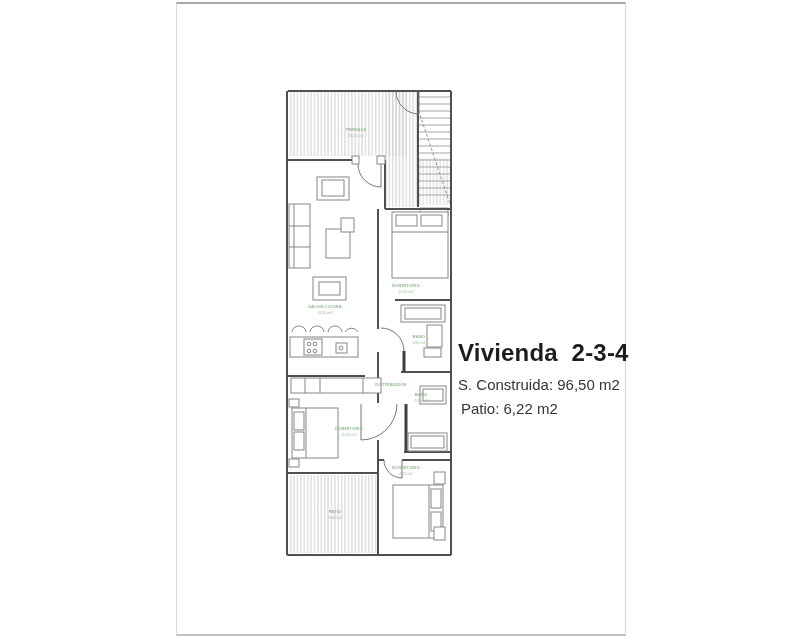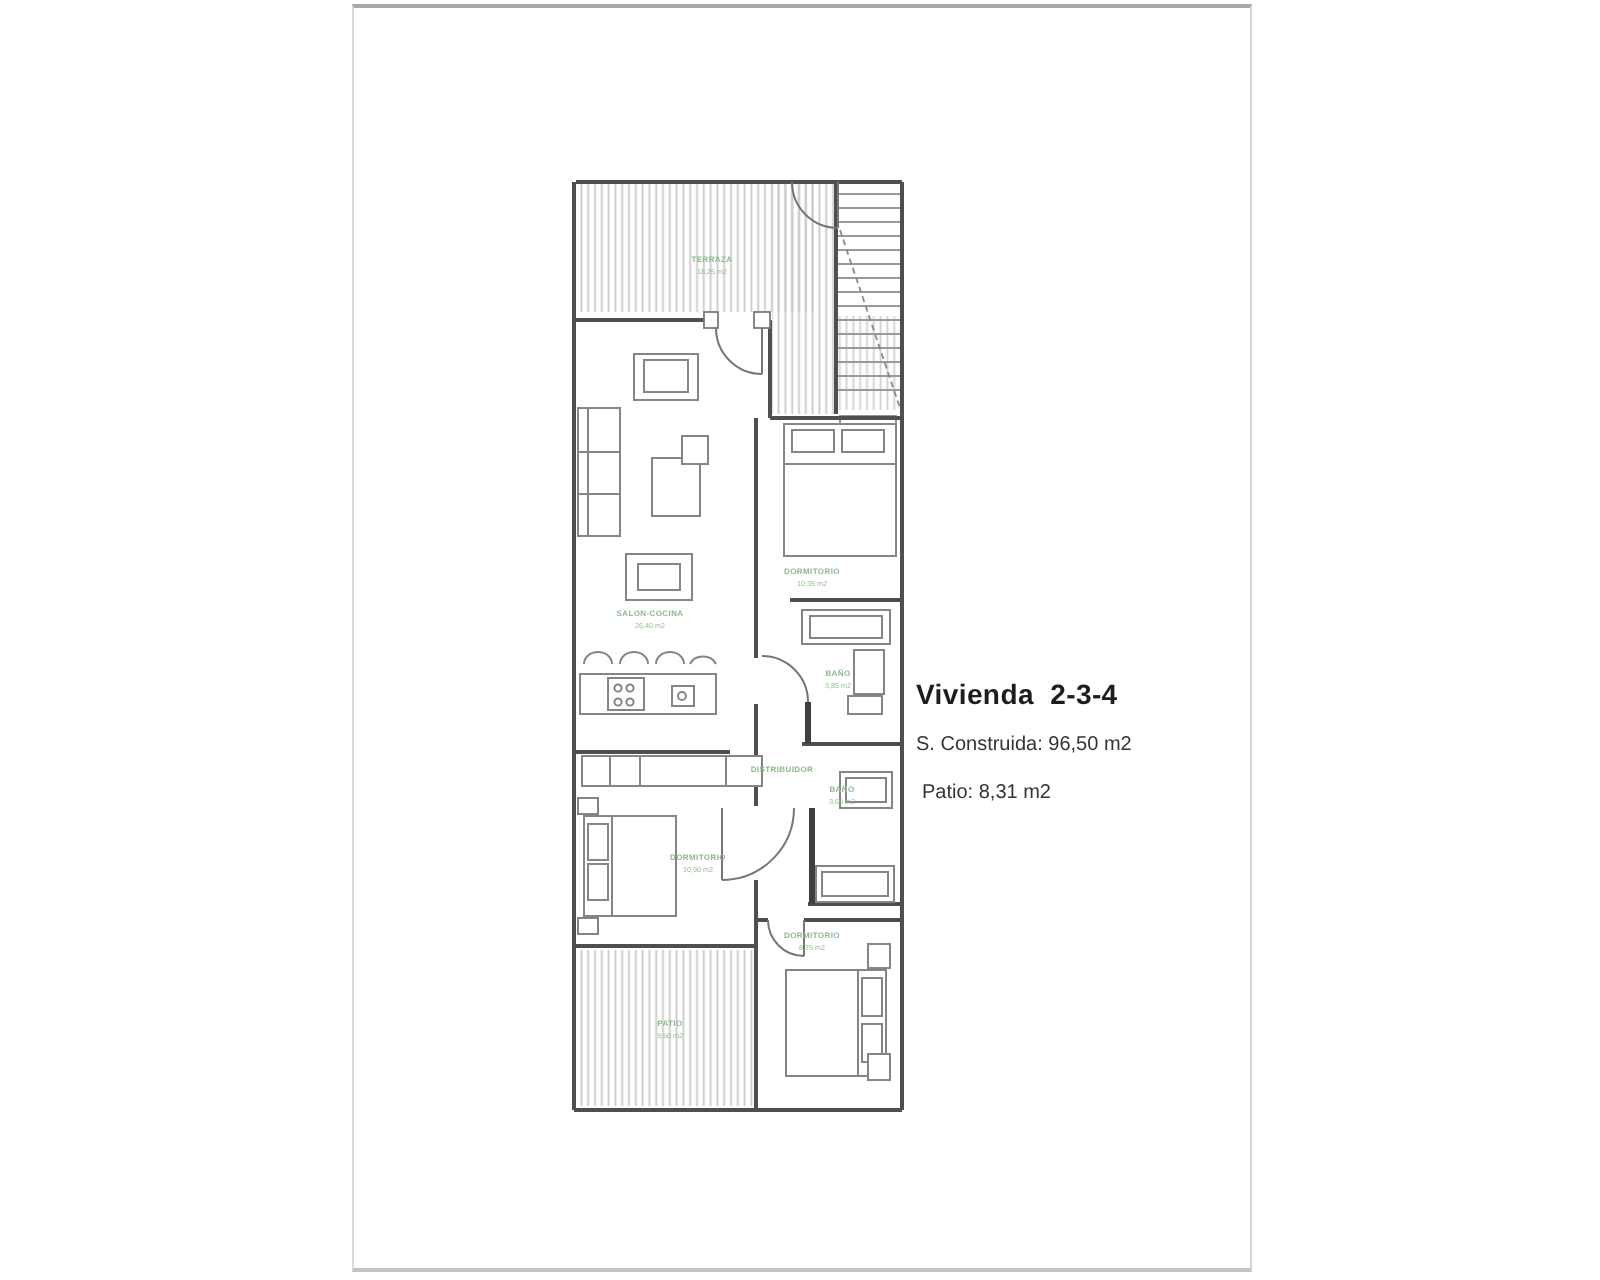--- a/index.html
+++ b/index.html
@@ -3,22 +3,22 @@
 <meta charset="utf-8">
 <style>
   html,body{margin:0;padding:0;background:#ffffff;width:800px;height:640px;overflow:hidden;
     font-family:"Liberation Sans", sans-serif;}
   .stage{position:relative;width:800px;height:640px;background:#fff;}
   .card{position:absolute;left:176px;top:2px;width:448px;height:630px;background:#fff;
     border-top:2px solid #a8a8a8;border-bottom:2px solid #c3c3c3;
     border-left:1px solid #dadada;border-right:1px solid #d6d6d6;}
   svg.plan{position:absolute;left:0;top:0;width:800px;height:640px;}
   .info{position:absolute;left:458px;top:339px;width:170px;color:#333;}
-  .info-title{font-size:14px;font-weight:bold;color:#1d1d1d;white-space:pre;letter-spacing:.2px;margin:0 0 9px 0;}
-  .info-line{font-size:10px;color:#343434;line-height:17px;margin:0;}
+  .info-title{font-size:24px;font-weight:bold;color:#1d1d1d;white-space:pre;letter-spacing:.2px;margin:0 0 9px 0;}
+  .info-line{font-size:15px;color:#343434;line-height:17px;margin:0;}
   .info-line.patio{margin-top:7px;padding-left:3px;}
   text.rname{font-size:4px;fill:#8cb98c;text-anchor:middle;font-weight:bold;letter-spacing:.2px;}
   text.rarea{font-size:3.6px;fill:#95bd90;text-anchor:middle;}
 </style>
 </head>
 <body>
 
 <div class="stage">
   <div class="card"></div>
 
@@ -162,15 +162,15 @@
       <text class="rarea" x="406" y="475">8,75 m2</text>
 
       <text class="rname" x="335" y="513">PATIO</text>
       <text class="rarea" x="335" y="519">9,50 m2</text>
     </g>
   </svg>
 
   <div class="info">
     <div class="info-title">Vivienda  2-3-4</div>
     <div class="info-line">S. Construida: 96,50 m2</div>
-    <div class="info-line patio">Patio: 8,31 m2</div>
+    <div class="info-line patio">Patio: 6,22 m2</div>
   </div>
 </div>
 
 </body></html>

